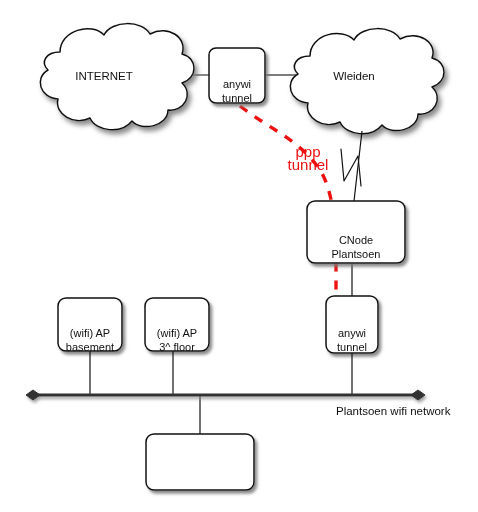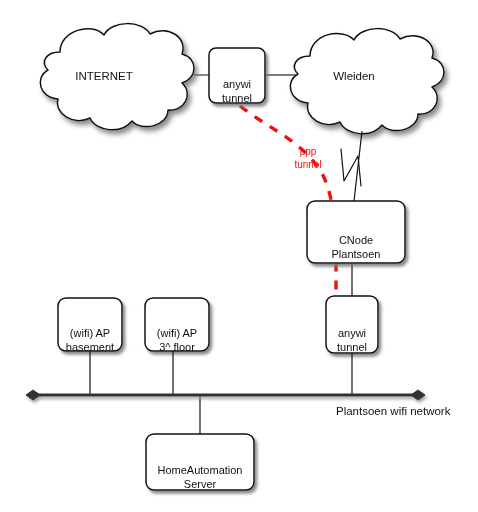--- a/index.html
+++ b/index.html
@@ -39,21 +39,21 @@
     color: #111111;
     font-family: "Liberation Sans", sans-serif;
     font-size: 11.5px;
     line-height: 14px;
   }
   .tunnel-label {
     position: absolute;
     text-align: center;
     color: #ee1111;
     font-family: "Liberation Sans", sans-serif;
-    font-size: 10px;
+    font-size: 15px;
     line-height: 13px;
     white-space: pre-line;
   }
   .bus-label {
     position: absolute;
     color: #111111;
     font-family: "Liberation Sans", sans-serif;
     font-size: 11.5px;
     line-height: 14px;
     white-space: nowrap;
@@ -167,21 +167,19 @@
 
   <div class="node-label" style="left:326px; top:311px; width:52px;">anywi
 tunnel</div>
 
   <div class="node-label" style="left:58px; top:311px; width:64px;">(wifi) AP
 basement</div>
 
   <div class="node-label" style="left:145px; top:311px; width:64px;">(wifi) AP
 3^ floor</div>
 
-  <div class="node-label" style="left:146px; top:448px; width:108px;">HomeAutomation
-Server</div>
 
   <div class="tunnel-label" style="left:283px; top:145px; width:50px;">ppp
 tunnel</div>
 
   <div class="bus-label" style="left:336px; top:404px;">Plantsoen wifi network</div>
 
 </div>
 
 </body></html>

